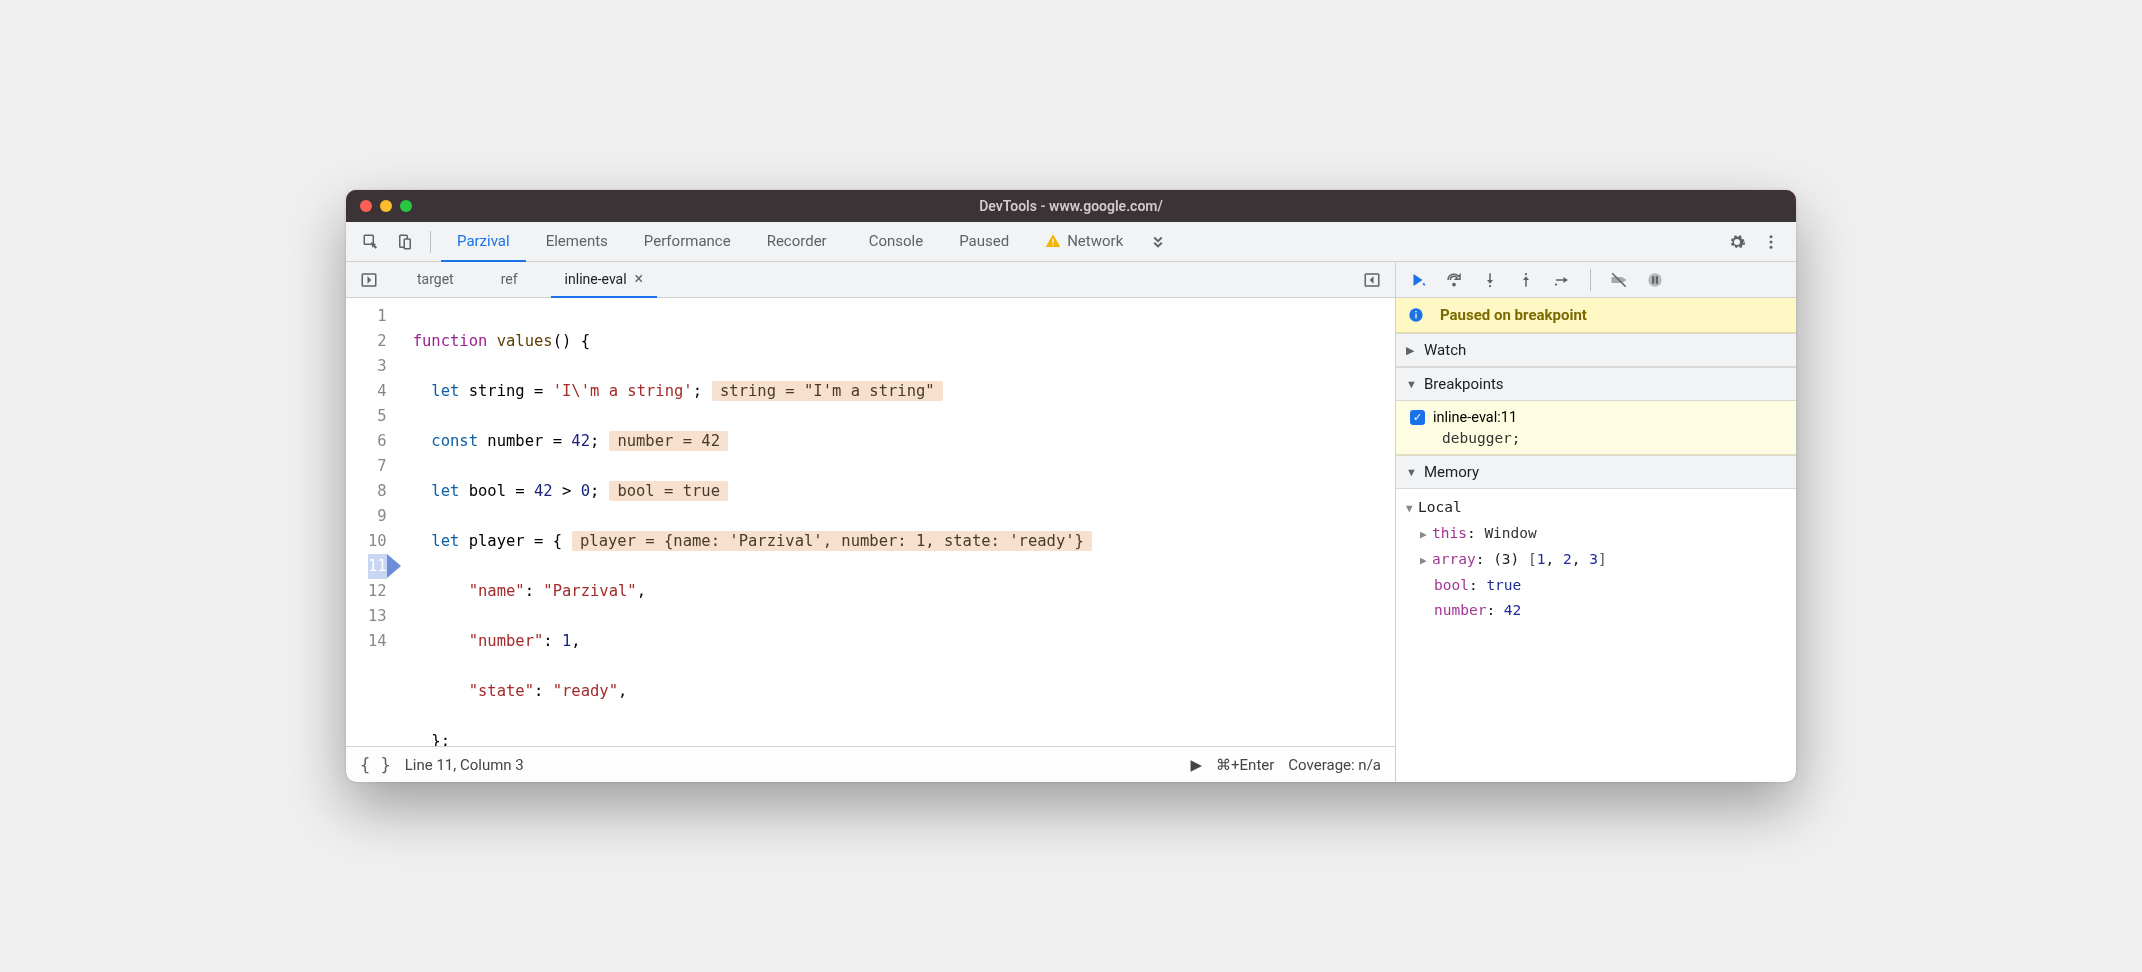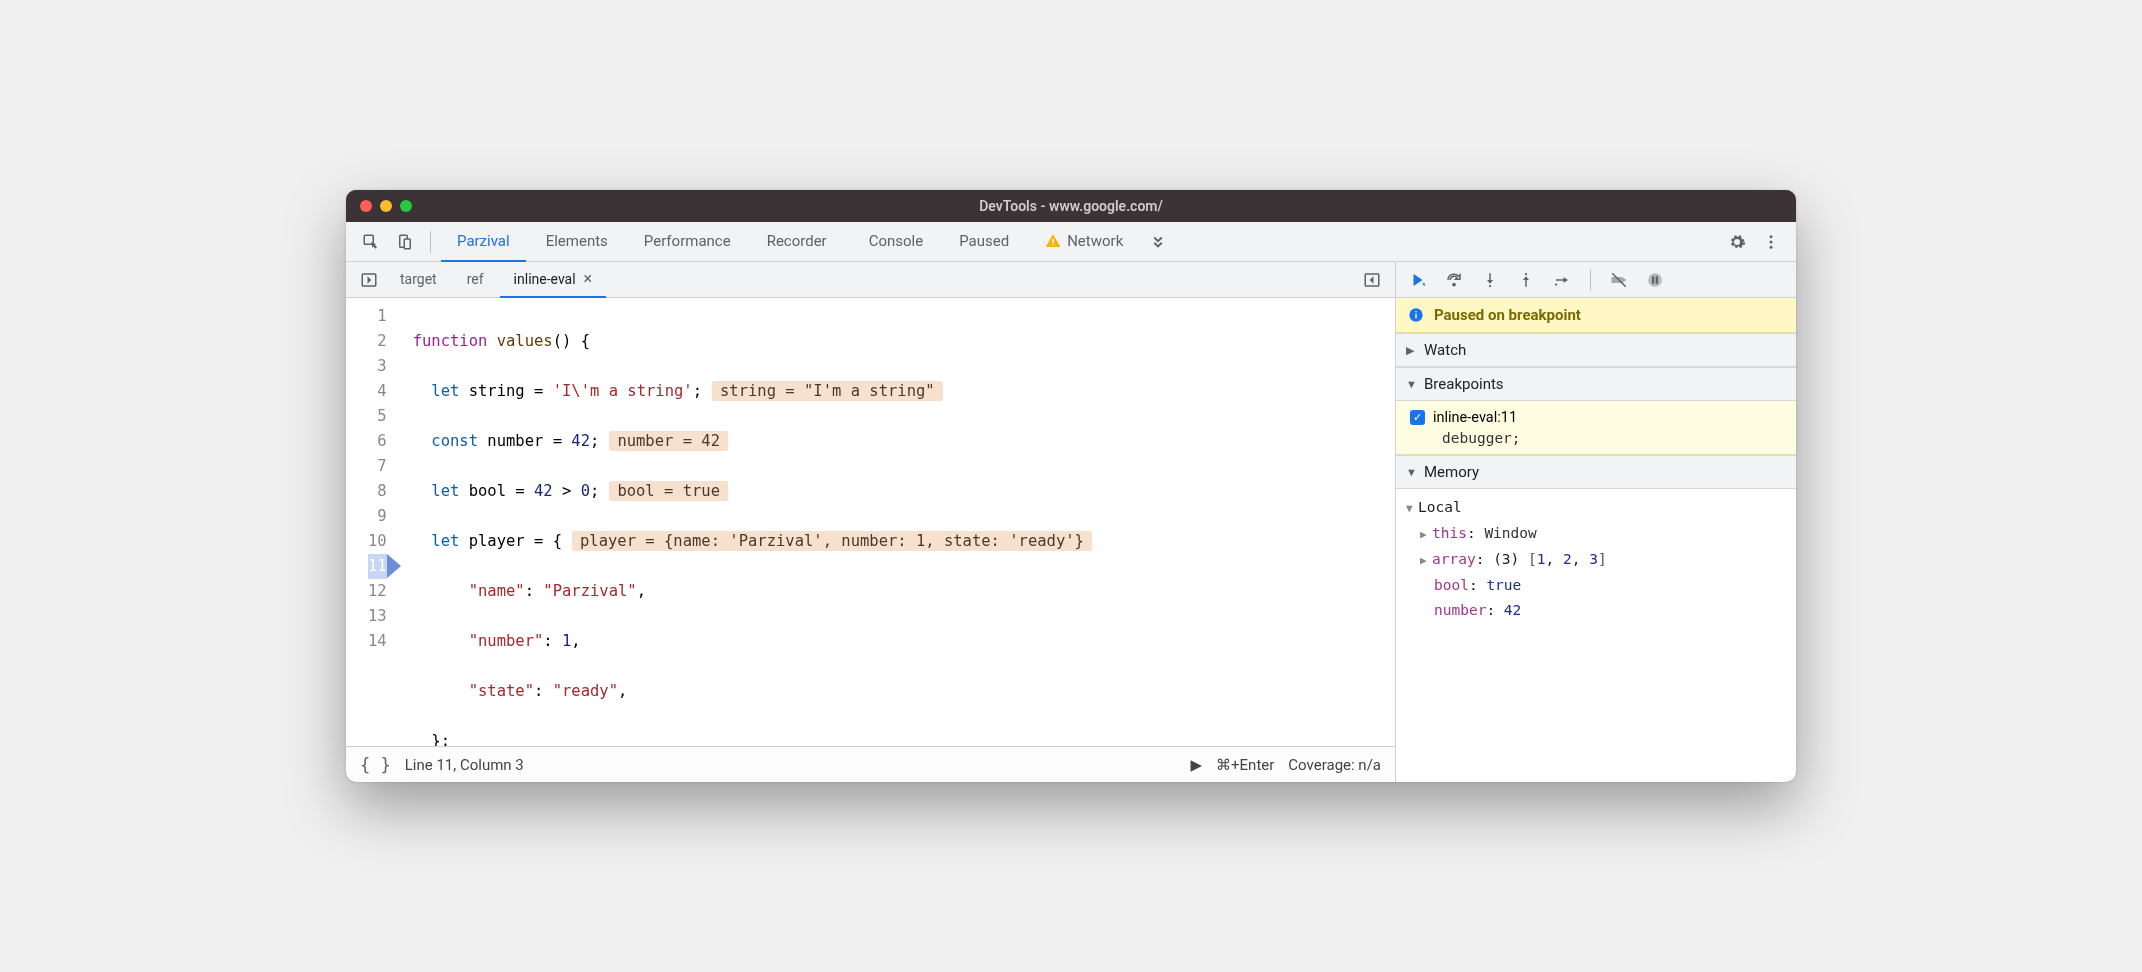--- a/index.html
+++ b/index.html
@@ -50,21 +50,21 @@
   padding: 0 16px; height: 40px; display: flex; align-items: center; gap: 6px;
   color: #5f6368; font-size: 15px; cursor: pointer; border-bottom: 2px solid transparent;
 }
 .tab.active { color: #1a73e8; border-bottom-color: #1a73e8; }
 .tab.warn svg { width: 16px; height: 16px; }
 .tabbar-right { margin-left: auto; display: flex; align-items: center; gap: 4px; }
 .content { display: flex; height: 520px; }
 .left { flex: 1; display: flex; flex-direction: column; border-right: 1px solid #d0d0d0; overflow: hidden; }
 .file-tabs {
   height: 36px; background: #f1f3f4; border-bottom: 1px solid #d0d0d0;
-  display: flex; align-items: center; padding: 0 8px; gap: 2px;
+  display: flex; align-items: center; padding: 0 8px; gap: 19px;
 }
 .ftab {
   padding: 0 14px; height: 36px; display: flex; align-items: center; gap: 8px;
   color: #5f6368; font-size: 14px; cursor: pointer; border-bottom: 2px solid transparent;
 }
 .ftab.active { color: #202124; border-bottom-color: #1a73e8; }
 .ftab .close { font-size: 16px; color: #5f6368; }
 .file-tabs-right { margin-left: auto; display: flex; align-items: center; }
 .editor {
   flex: 1; display: flex; font-family: "Menlo", "Consolas", monospace;
@@ -101,21 +101,21 @@
 .status-right { margin-left: auto; display: flex; align-items: center; gap: 14px; }
 .right { width: 400px; display: flex; flex-direction: column; background: #fff; overflow: auto; }
 .dbg-toolbar {
   height: 36px; background: #f1f3f4; border-bottom: 1px solid #d0d0d0;
   display: flex; align-items: center; padding: 0 8px; gap: 8px;
 }
 .dbg-toolbar .icon-btn { width: 28px; }
 .dbg-toolbar .icon-btn.blue { color: #1a73e8; }
 .paused {
   background: #fff8c5; color: #7a6a00; padding: 8px 12px;
-  display: flex; align-items: center; gap: 10px; font-weight: 700; font-size: 15px;
+  display: flex; align-items: center; gap: 16px; font-weight: 700; font-size: 15px;
   border-bottom: 1px solid #e8e0a0;
 }
 .paused svg { width: 16px; height: 16px; color: #1a73e8; }
 .section-hdr {
   background: #f1f3f4; border-top: 1px solid #d8d8d8; border-bottom: 1px solid #d8d8d8;
   padding: 7px 10px; display: flex; align-items: center; gap: 6px;
   font-size: 15px; color: #202124; cursor: pointer;
 }
 .tri { font-size: 11px; color: #5f6368; width: 12px; display: inline-block; }
 .bp-item {

